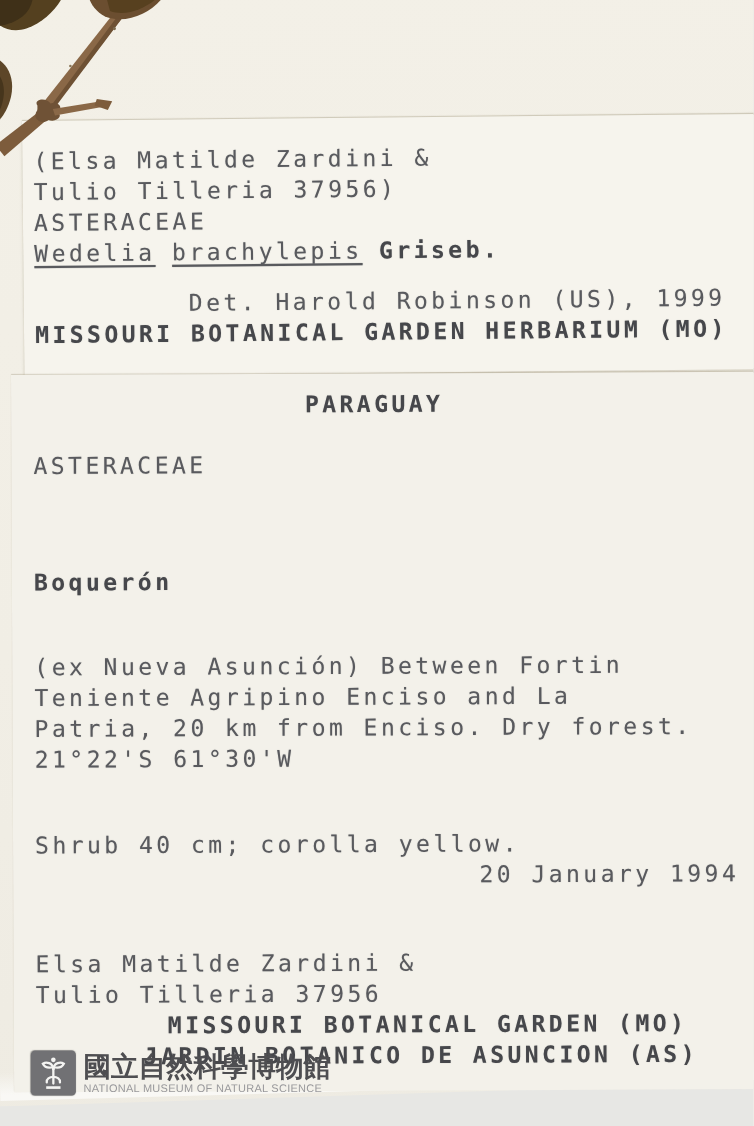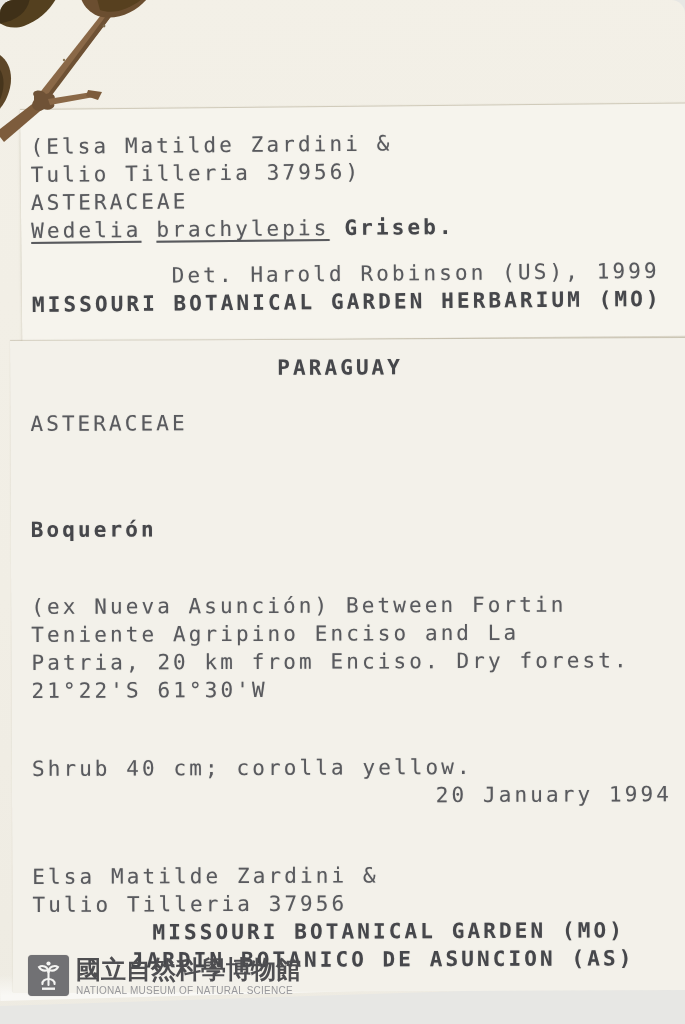--- a/index.html
+++ b/index.html
@@ -3,21 +3,21 @@
 <meta charset="utf-8">
 <style>
   * { margin: 0; padding: 0; box-sizing: border-box; }
   html, body { width: 685px; height: 1024px; }
   body {
     font-family: "DejaVu Sans Mono", monospace;
     background: #e7e7e4;
     position: relative;
     overflow: hidden;
   }
-  #stage { position: absolute; inset: 0; width: 685px; height: 1024px; overflow: hidden; border-radius: 14px; }
+  #stage { position: absolute; inset: 0; width: 685px; height: 1024px; overflow: hidden; }
 
   
   .sheet {
     position: absolute; left: 0; top: 0; width: 685px; height: 1024px;
     background: linear-gradient(175deg, #f3f0e7 0%, #f1eee5 55%, #eeebe2 100%);
     clip-path: polygon(0 0, 685px 0, 685px 984px, 0 1006px);
   }
   .sheet-edge {
     position: absolute; left: 0; top: 975px; width: 740px; height: 26px;
     background: linear-gradient(180deg, rgba(255,255,255,0) 0%, rgba(255,255,255,.65) 80%);

